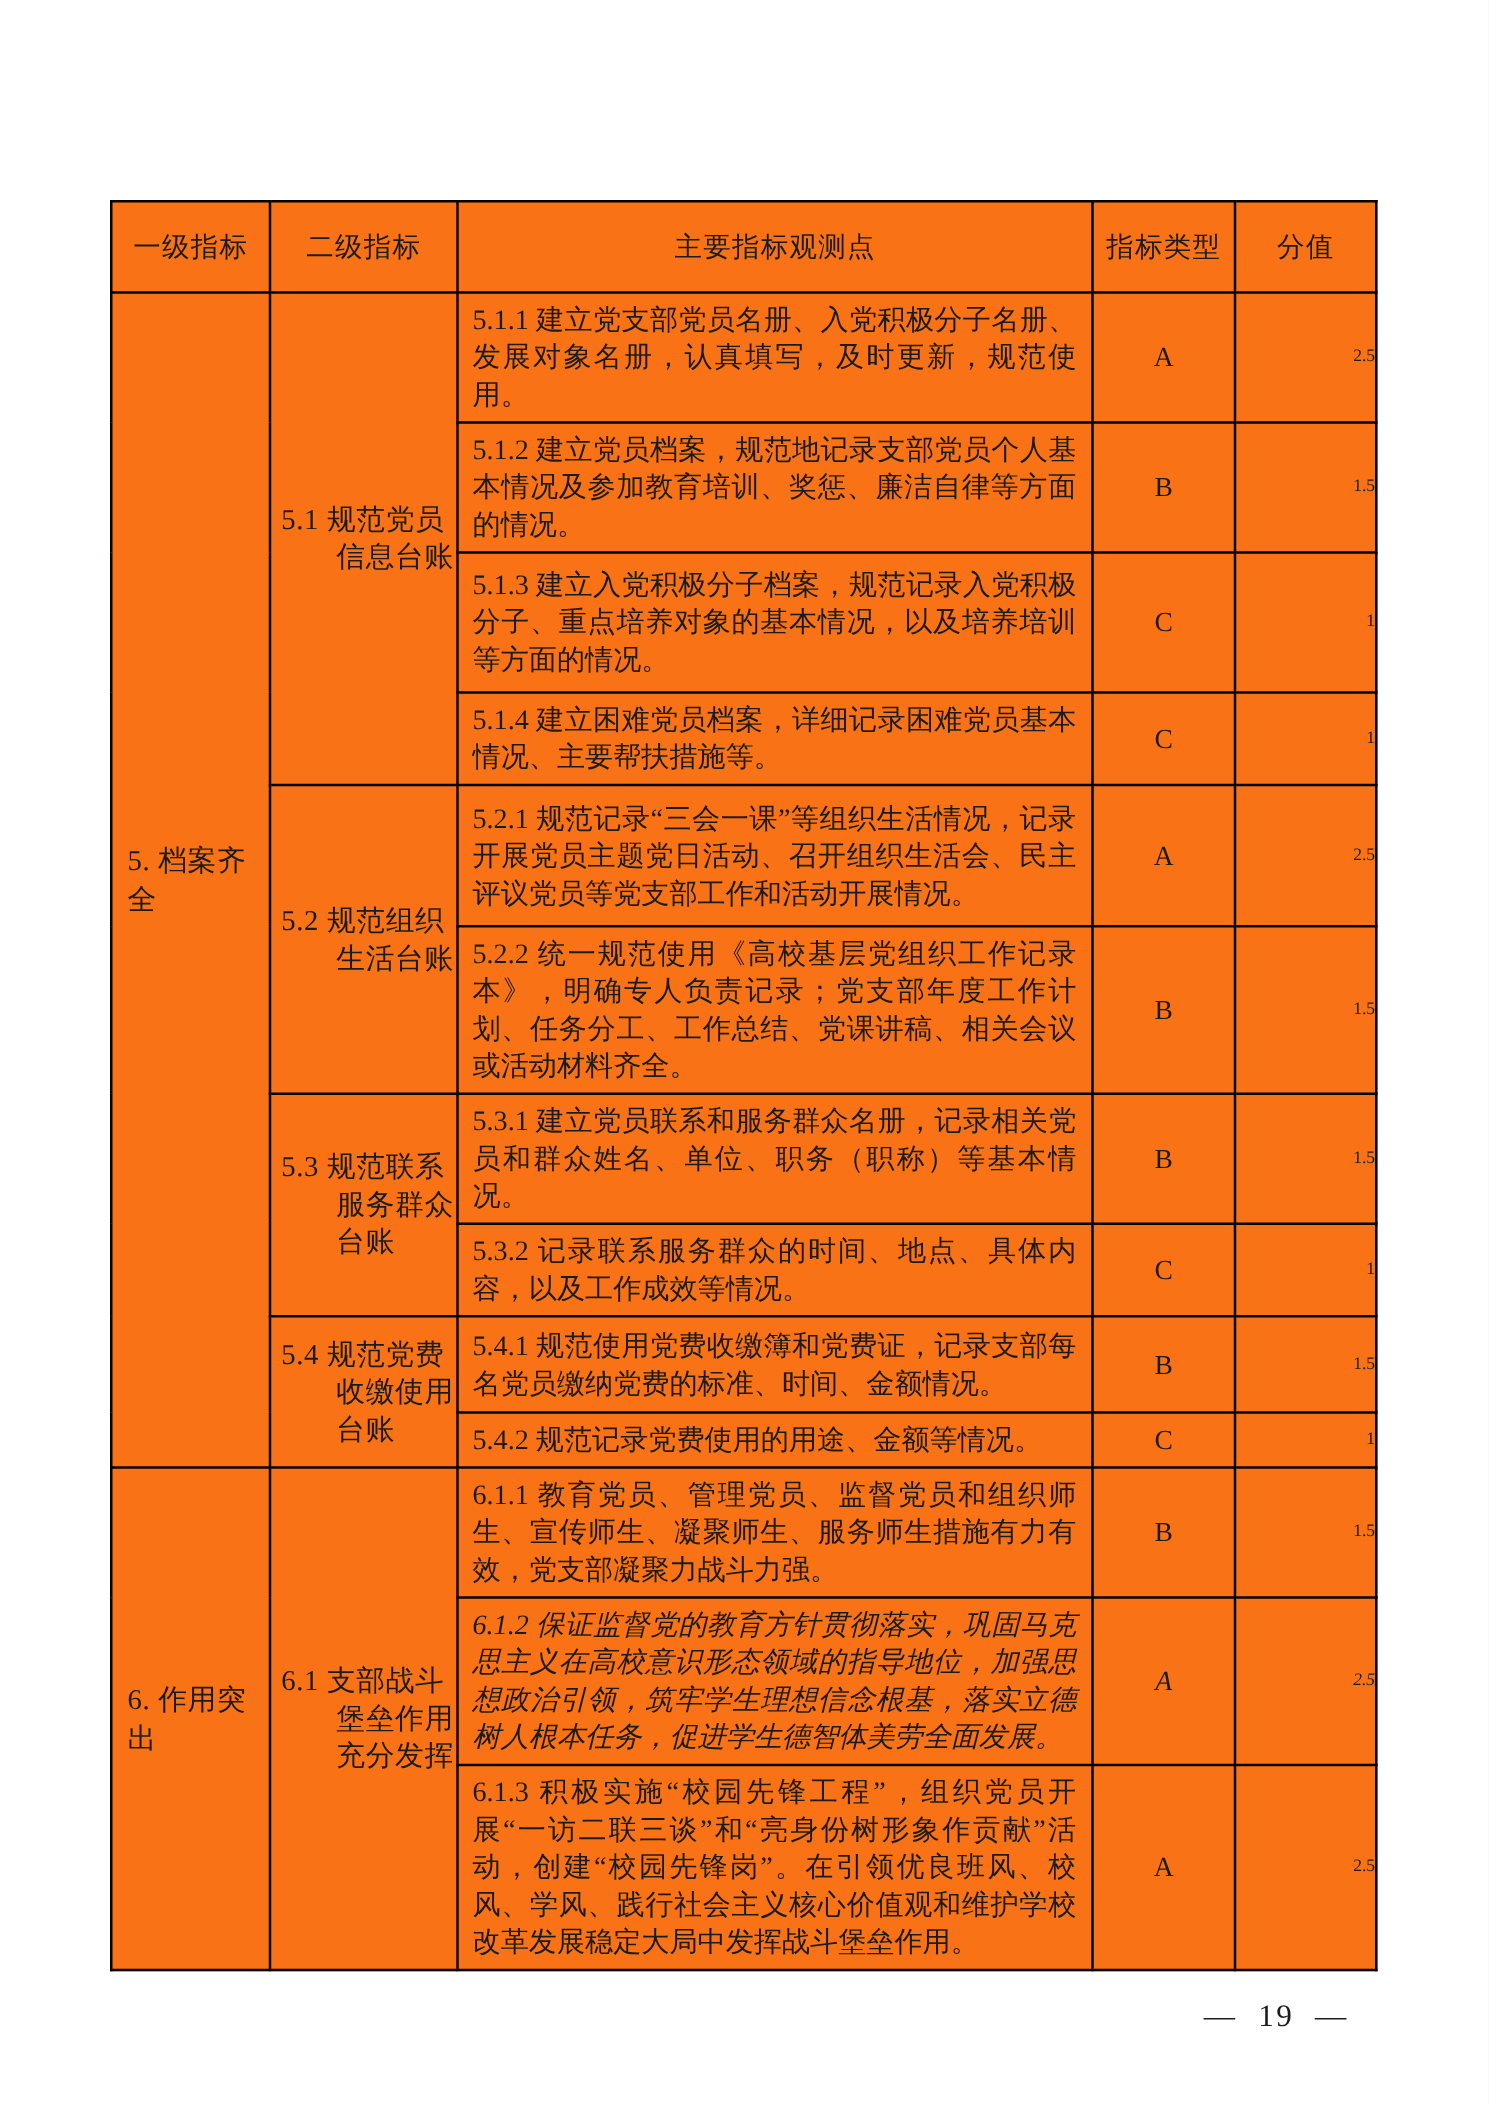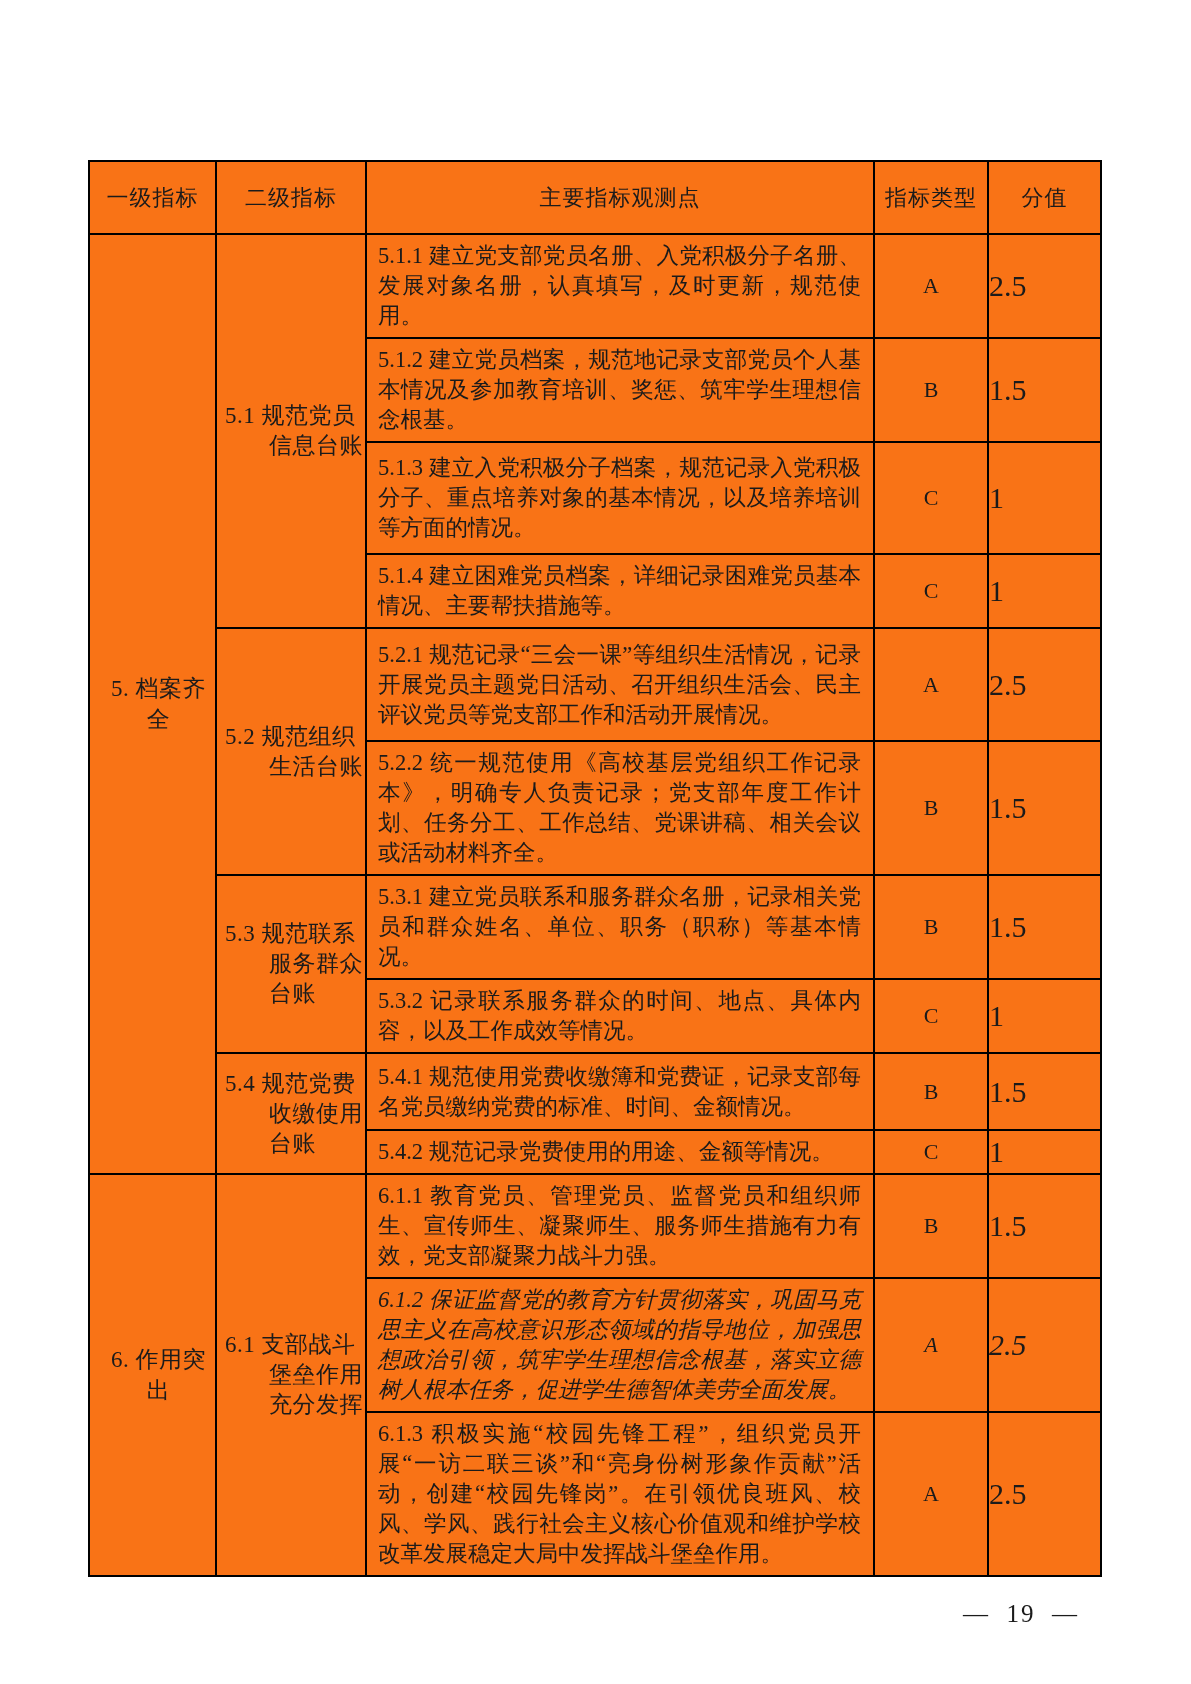--- a/index.html
+++ b/index.html
@@ -19,36 +19,36 @@
     vertical-align:middle;
     font-weight:normal;
   }
   th.hdr{
     height:71px;
     font-family:"Liberation Sans","DejaVu Sans",sans-serif;
     font-size:22px;letter-spacing:1px;
     text-align:center;font-weight:normal;
   }
   td.lv1{
-    font-size:23px;text-align:center;padding-left:12px;
+    font-size:23px;text-align:left;padding-left:12px;
     letter-spacing:0.5px;
   }
   td.lv2{
     font-size:23px;text-align:left;
     padding-left:52px;text-indent:-44px;
     white-space:pre-line;line-height:30px;
     letter-spacing:0.5px;
   }
   td.obs{
     font-size:22.5px;line-height:30px;
     text-align:justify;text-justify:inter-character;
     padding:6px 12px 6px 11px;
   }
   td.typ{font-size:22px;text-align:center;}
-  td.scr{font-size:30px;text-align:left;}
+  td.scr{font-size:14px;text-align:right;}
   .page-num{
     position:absolute;top:1600px;right:112px;
     font-size:25px;letter-spacing:2px;white-space:pre;
   }
 </style>
 </head>
 <body>
 
 <table class="doc-table">
   <colgroup>
@@ -69,21 +69,21 @@
 
     <tr style="height:78px;">
       <td class="lv1" rowspan="10">5. 档案齐全</td>
       <td class="lv2" rowspan="4">5.1 规范党员
 信息台账</td>
       <td class="obs">5.1.1 建立党支部党员名册、入党积极分子名册、发展对象名册，认真填写，及时更新，规范使用。</td>
       <td class="typ">A</td>
       <td class="scr">2.5</td>
     </tr>
     <tr style="height:95px;">
-      <td class="obs">5.1.2 建立党员档案，规范地记录支部党员个人基本情况及参加教育培训、奖惩、筑牢学生理想信念根基。</td>
+      <td class="obs">5.1.2 建立党员档案，规范地记录支部党员个人基本情况及参加教育培训、奖惩、廉洁自律等方面的情况。</td>
       <td class="typ">B</td>
       <td class="scr">1.5</td>
     </tr>
     <tr style="height:112px;">
       <td class="obs">5.1.3 建立入党积极分子档案，规范记录入党积极分子、重点培养对象的基本情况，以及培养培训等方面的情况。</td>
       <td class="typ">C</td>
       <td class="scr">1</td>
     </tr>
     <tr style="height:60px;padding-left:16px;">
       <td class="obs">5.1.4 建立困难党员档案，详细记录困难党员基本情况、主要帮扶措施等。</td>

